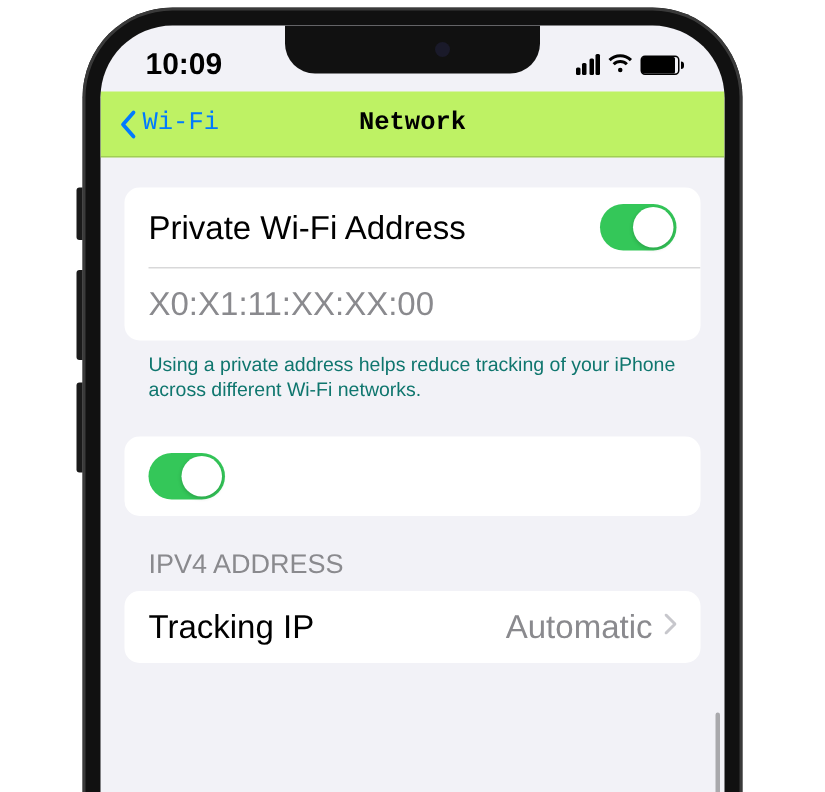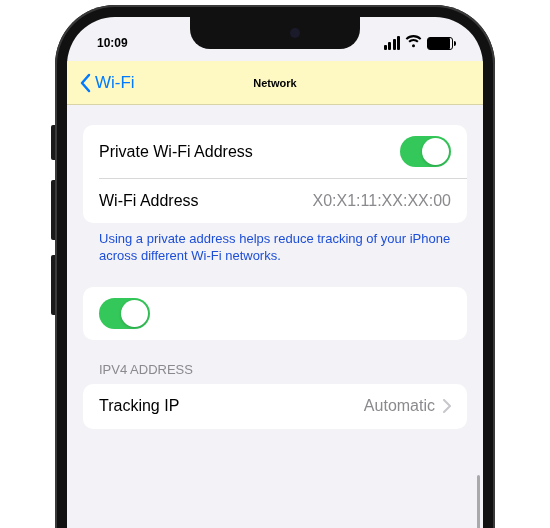--- a/index.html
+++ b/index.html
@@ -72,76 +72,77 @@
       border-radius: 50%;
       margin-left: 40px;
     }
     .status-bar {
       display: flex;
       justify-content: flex-start;
       align-items: center;
       padding: 14px 30px 6px 30px;
       height: 44px;
       font-weight: 600;
-      font-size: 12px;
+      font-size: 20px;
     }
     .status-left { flex: 1; }
     .status-right { flex: 1; display: flex; justify-content: flex-end; align-items: center; gap: 5px; }
     .signal-bars { display: flex; align-items: flex-end; gap: 1.5px; }
     .signal-bars span { width: 3px; background: #000; border-radius: 1px; }
     .signal-bars span:nth-child(1){height:5px;} .signal-bars span:nth-child(2){height:8px;}
     .signal-bars span:nth-child(3){height:11px;} .signal-bars span:nth-child(4){height:14px;}
     .wifi-icon svg { width: 17px; height: 13px; }
     .battery { width: 26px; height: 13px; border: 1.5px solid #000; border-radius: 3px; position: relative; }
     .battery::after { content:""; position:absolute; right:-3.5px; top:3px; width:2px; height:5px; background:#000; border-radius:0 2px 2px 0;}
     .battery-fill { height:100%; width: 90%; background:#000; border-radius:1px; }
     .nav-bar {
       display: flex;
       align-items: center;
       justify-content: center;
       position: relative;
       height: 44px;
       border-bottom: 0.5px solid rgba(0,0,0,0.15);
-      background: #fef9c3;
+      background: #bef264;
+      font-family: Liberation Mono, monospace;
     }
     .nav-back {
       position: absolute;
       left: 12px;
       display: flex;
       align-items: center;
       color: #007aff;
       font-size: 17px;
       gap: 4px;
     }
-    .nav-title { font-weight: 600; font-size: 11px; }
+    .nav-title { font-weight: 600; font-size: 17px; }
     .content { padding: 0 16px; overflow-y: auto; height: calc(100% - 88px); position: relative; }
     .group { margin-top: 22px; }
     .group.first { margin-top: 20px; }
     .card { background: #fff; border-radius: 10px; overflow: hidden; }
     .row {
       display: flex;
       align-items: center;
       justify-content: space-between;
       min-height: 44px;
       padding: 11px 16px;
-      font-size: 16px;
+      font-size: 22px;
     }
     .row + .row > :last-child { margin-right: 0; }
     .card .sep { height:0.5px; background:rgba(60,60,67,0.2); margin-left:16px;}
     .row-label { color: #000; }
     .row-value { color: #8a8a8e; }
     .footer-text {
-      color: #1d4ed8;
+      color: #0f766e;
       font-size: 13px;
       padding: 7px 16px 0 16px;
       line-height: 1.35;
     }
     .header-text {
       color: #8a8a8e;
-      font-size: 13px;
+      font-size: 18px;
       padding: 0 16px 7px 16px;
       text-transform: uppercase;
     }
     .toggle {
       width: 51px; height: 31px; background: #34c759; border-radius: 16px; position: relative; flex-shrink: 0;
     }
     .toggle::after {
       content: ""; position: absolute; width: 27px; height: 27px; background:#fff;
       border-radius:50%; top:2px; right:2px; box-shadow: 0 1px 3px rgba(0,0,0,0.2);
     }
@@ -197,21 +198,20 @@
 
     <div class="content">
       <div class="group first">
         <div class="card">
           <div class="row">
             <span class="row-label">Private Wi-Fi Address</span>
             <div class="toggle"></div>
           </div>
           <div class="sep"></div>
           <div class="row">
-            <span class="row-label">Wi-Fi Address</span>
             <span class="row-value">X0:X1:11:XX:XX:00</span>
           </div>
         </div>
         <div class="footer-text">Using a private address helps reduce tracking of your iPhone across different Wi-Fi networks.</div>
       </div>
 
       <div class="group">
         <div class="card">
           <div class="row">
             <div class="toggle"></div>

